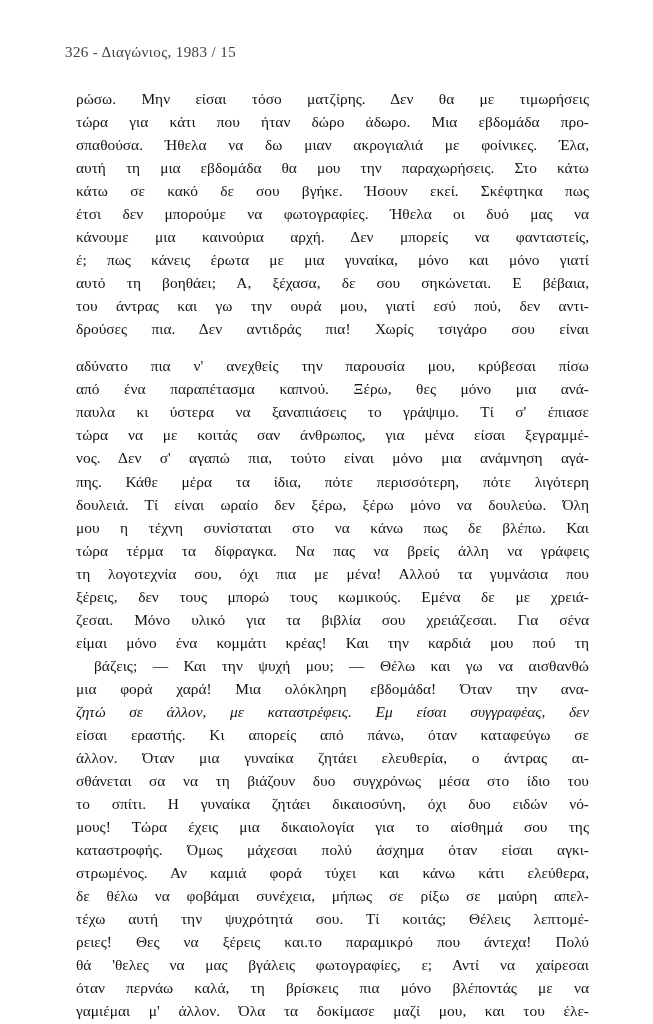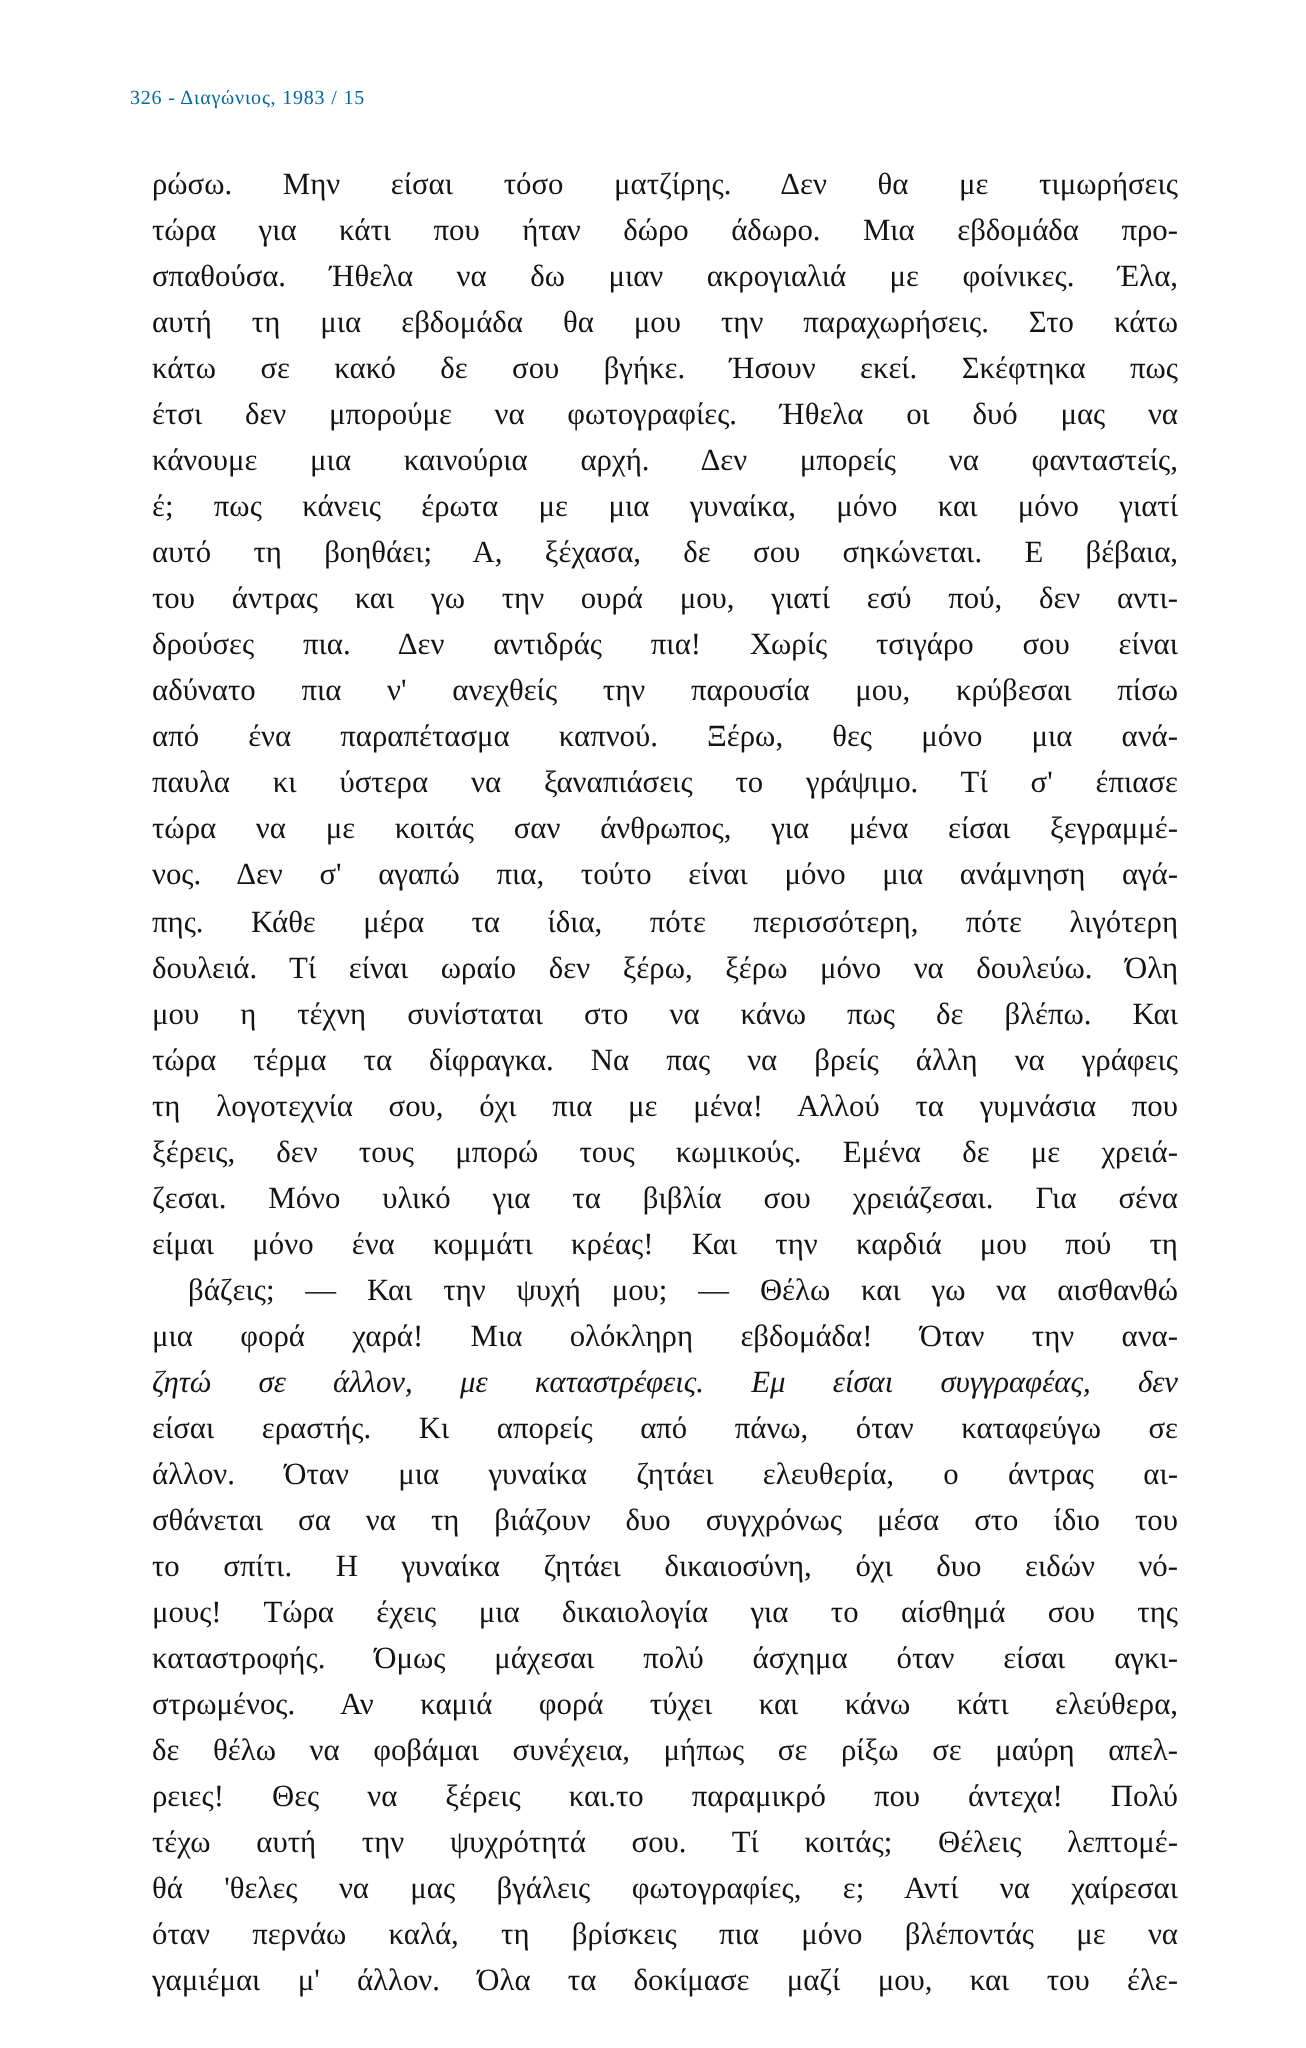--- a/index.html
+++ b/index.html
@@ -16,23 +16,23 @@
   }
   .page {
     position: relative;
     width: 653px;
     height: 1024px;
     box-sizing: border-box;
     padding: 44px 62px 40px 62px;
   }
   .running-head {
     font-family: "Liberation Serif", serif;
-    font-size: 10px;
+    font-size: 15px;
     letter-spacing: 0.4px;
-    color: #0369a1;
+    color: #404040;
     margin: 0 0 26px 3px;
     white-space: nowrap;
   }
   .body-text {
     font-family: "Liberation Serif", serif;
     font-size: 15.4px;
     line-height: 1.495;
     text-align: justify;
     text-justify: inter-word;
     color: #141414;
@@ -61,21 +61,21 @@
         <span class="line" style="text-align: justify; text-align-last: justify;">τώρα για κάτι που ήταν δώρο άδωρο. Μια εβδομάδα προ-</span>
         <span class="line" style="text-align: justify; text-align-last: justify;">σπαθούσα. Ήθελα να δω μιαν ακρογιαλιά με φοίνικες. Έλα,</span>
         <span class="line" style="text-align: justify; text-align-last: justify;">αυτή τη μια εβδομάδα θα μου την παραχωρήσεις. Στο κάτω</span>
         <span class="line" style="text-align: justify; text-align-last: justify;">κάτω σε κακό δε σου βγήκε. Ήσουν εκεί. Σκέφτηκα πως</span>
         <span class="line" style="text-align: justify; text-align-last: justify;">έτσι δεν μπορούμε να φωτογραφίες. Ήθελα οι δυό μας να</span>
         <span class="line" style="text-align: justify; text-align-last: justify;">κάνουμε μια καινούρια αρχή. Δεν μπορείς να φανταστείς,</span>
         <span class="line" style="text-align: justify; text-align-last: justify;">έ; πως κάνεις έρωτα με μια γυναίκα, μόνο και μόνο γιατί</span>
         <span class="line" style="text-align: justify; text-align-last: justify;">αυτό τη βοηθάει; Α, ξέχασα, δε σου σηκώνεται. Ε βέβαια,</span>
         <span class="line" style="text-align: justify; text-align-last: justify;">του άντρας και γω την ουρά μου, γιατί εσύ πού, δεν αντι-</span>
         <span class="line" style="text-align: justify; text-align-last: justify;">δρούσες πια. Δεν αντιδράς πια! Χωρίς τσιγάρο σου είναι</span>
-        <span class="line" style="text-align: justify; text-align-last: justify;">αδύνατο πια ν' ανεχθείς την παρουσία μου, κρύβεσαι πίσω</span>
+        <span class="line" style="text-align: justify; text-align-last: justify; margin-top: 14px;">αδύνατο πια ν' ανεχθείς την παρουσία μου, κρύβεσαι πίσω</span>
         <span class="line" style="text-align: justify; text-align-last: justify;">από ένα παραπέτασμα καπνού. Ξέρω, θες μόνο μια ανά-</span>
         <span class="line" style="text-align: justify; text-align-last: justify;">παυλα κι ύστερα να ξαναπιάσεις το γράψιμο. Τί σ' έπιασε</span>
         <span class="line" style="text-align: justify; text-align-last: justify;">τώρα να με κοιτάς σαν άνθρωπος, για μένα είσαι ξεγραμμέ-</span>
         <span class="line" style="text-align: justify; text-align-last: justify;">νος. Δεν σ' αγαπώ πια, τούτο είναι μόνο μια ανάμνηση αγά-</span>
         <span class="line" style="text-align: justify; text-align-last: justify;">πης. Κάθε μέρα τα ίδια, πότε περισσότερη, πότε λιγότερη</span>
         <span class="line" style="text-align: justify; text-align-last: justify;">δουλειά. Τί είναι ωραίο δεν ξέρω, ξέρω μόνο να δουλεύω. Όλη</span>
         <span class="line" style="text-align: justify; text-align-last: justify;">μου η τέχνη συνίσταται στο να κάνω πως δε βλέπω. Και</span>
         <span class="line" style="text-align: justify; text-align-last: justify;">τώρα τέρμα τα δίφραγκα. Να πας να βρείς άλλη να γράφεις</span>
         <span class="line" style="text-align: justify; text-align-last: justify;">τη λογοτεχνία σου, όχι πια με μένα! Αλλού τα γυμνάσια που</span>
         <span class="line" style="text-align: justify; text-align-last: justify;">ξέρεις, δεν τους μπορώ τους κωμικούς. Εμένα δε με χρειά-</span>
@@ -85,21 +85,21 @@
         <span class="line" style="text-align: justify; text-align-last: justify;">μια φορά χαρά! Μια ολόκληρη εβδομάδα! Όταν την ανα-</span>
         <span class="line" style="text-align: justify; text-align-last: justify; font-style: italic;">ζητώ σε άλλον, με καταστρέφεις. Εμ είσαι συγγραφέας, δεν</span>
         <span class="line" style="text-align: justify; text-align-last: justify;">είσαι εραστής. Κι απορείς από πάνω, όταν καταφεύγω σε</span>
         <span class="line" style="text-align: justify; text-align-last: justify;">άλλον. Όταν μια γυναίκα ζητάει ελευθερία, ο άντρας αι-</span>
         <span class="line" style="text-align: justify; text-align-last: justify;">σθάνεται σα να τη βιάζουν δυο συγχρόνως μέσα στο ίδιο του</span>
         <span class="line" style="text-align: justify; text-align-last: justify;">το σπίτι. Η γυναίκα ζητάει δικαιοσύνη, όχι δυο ειδών νό-</span>
         <span class="line" style="text-align: justify; text-align-last: justify;">μους! Τώρα έχεις μια δικαιολογία για το αίσθημά σου  της</span>
         <span class="line" style="text-align: justify; text-align-last: justify;">καταστροφής. Όμως μάχεσαι πολύ άσχημα όταν είσαι αγκι-</span>
         <span class="line" style="text-align: justify; text-align-last: justify;">στρωμένος. Αν καμιά φορά τύχει και κάνω κάτι ελεύθερα,</span>
         <span class="line" style="text-align: justify; text-align-last: justify;">δε θέλω να φοβάμαι συνέχεια, μήπως σε ρίξω σε μαύρη απελ-</span>
+        <span class="line" style="text-align: justify; text-align-last: justify;">τέχω  αυτή την ψυχρότητά σου. Τί κοιτάς; Θέλεις λεπτομέ-</span>
         <span class="line" style="text-align: justify; text-align-last: justify;">ρειες! Θες να ξέρεις και.το παραμικρό που άντεχα! Πολύ</span>
-        <span class="line" style="text-align: justify; text-align-last: justify;">τέχω  αυτή την ψυχρότητά σου. Τί κοιτάς; Θέλεις λεπτομέ-</span>
         <span class="line" style="text-align: justify; text-align-last: justify;">θά 'θελες να μας βγάλεις φωτογραφίες, ε; Αντί να χαίρεσαι</span>
         <span class="line" style="text-align: justify; text-align-last: justify;">όταν περνάω καλά, τη βρίσκεις πια μόνο βλέποντάς με να</span>
         <span class="line" style="text-align: justify; text-align-last: justify;">γαμιέμαι μ' άλλον. Όλα τα δοκίμασε μαζί μου, και του έλε-</span>
       </p>
   </div>
 
 </div>
 
 </body></html>

